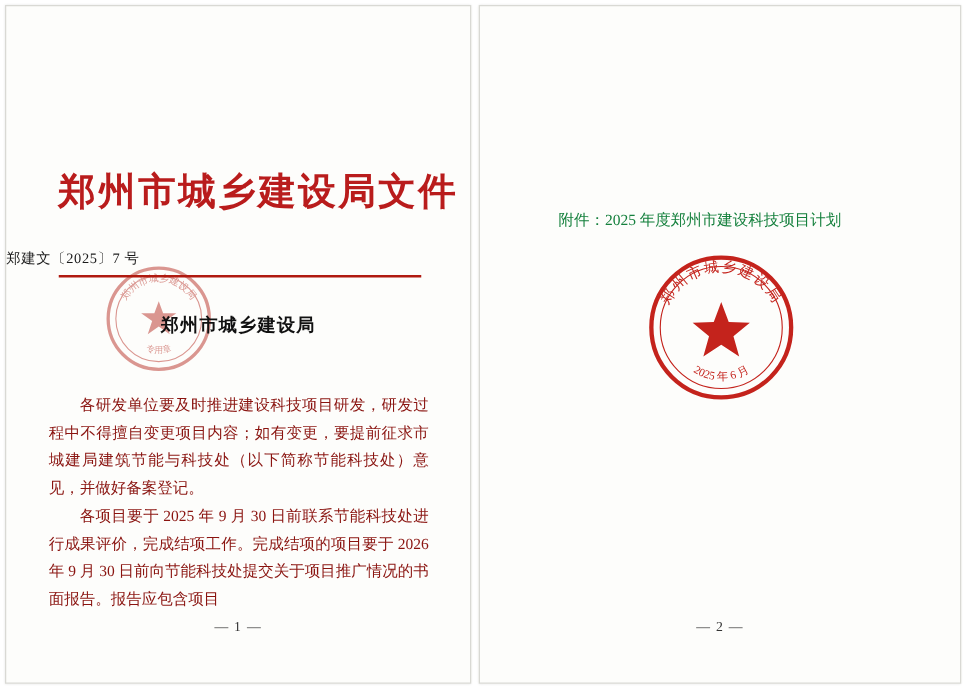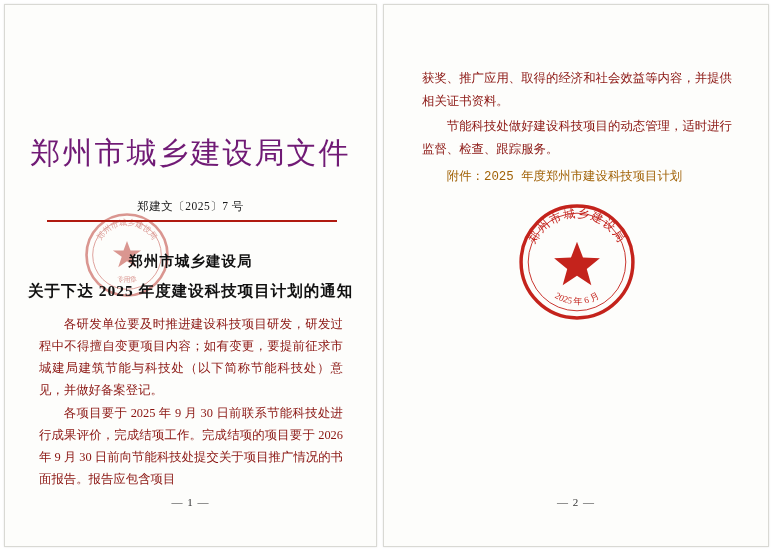--- a/index.html
+++ b/index.html
@@ -24,33 +24,32 @@
     border: 1px solid #d9d9d4;
     box-shadow: 0 0 2px rgba(0,0,0,0.10);
     overflow: hidden;
   }
   .page-left { width: 373px; height: 543px; }
   .page-right { width: 386px; height: 543px; }
 
   
   .doc-title {
     position: absolute;
-    top: 128px; left: 0; width: 100%;
+    top: 128px; left: 16px; width: 100%;
     text-align: center;
-    color: #701a75;
+    color: #b91c1c;
     font-size: 30px;
-    font-weight: normal;
+    font-weight: bold;
     letter-spacing: 2px;
     font-family: "Liberation Serif", serif;
     white-space: nowrap;
   }
   .doc-number {
     position: absolute;
     top: 194px; left: 0; width: 100%;
-    text-align: center;
     font-size: 11.5px;
     color: #1a1a1a;
     letter-spacing: 0.5px;
   }
   .red-rule {
     position: absolute;
     top: 215px; left: 42px; width: 290px;
     height: 1.6px;
     background: #b01a10;
   }
@@ -106,24 +105,23 @@
     color: #8a1410;
     font-size: 12.4px;
     line-height: 23px;
     text-align: justify;
   }
   .body-right p { margin: 0 0 2px 0; }
   .attach-line {
     position: absolute;
     top: 163px; left: 38px;
     width: 320px;
-    color: #a16207;
+    color: #15803d;
     font-size: 12.4px;
     text-indent: 2em;
-    font-family: Liberation Mono, monospace;
   }
   .seal-right {
     position: absolute;
     top: 196px; left: 132px;
     width: 122px; height: 122px;
   }
   .seal-svg { display: block; width: 100%; height: 100%; }
 </style>
 </head>
 <body>
@@ -149,37 +147,32 @@
         </text>
         <path id="arcBotL" d="M 22 62 A 30 30 0 0 0 78 62" fill="none"></path>
         <text font-size="8" fill="#b01a10" font-family="Liberation Serif, serif">
           <textPath href="#arcBotL" startOffset="50%" text-anchor="middle">专用章</textPath>
         </text>
       </svg>
     </div>
 
     <div class="subject-block">
       <div class="subject-line1">郑州市城乡建设局</div>
-      <div class="subject-line2">关于下达 2025 年度建设科技项目计划的通知</div>
     </div>
 
     <div class="body-left">
       <p class="indent2">各研发单位要及时推进建设科技项目研发，研发过程中不得擅自变更项目内容；如有变更，要提前征求市城建局建筑节能与科技处（以下简称节能科技处）意见，并做好备案登记。</p>
       <p class="indent2">各项目要于 2025 年 9 月 30 日前联系节能科技处进行成果评价，完成结项工作。完成结项的项目要于 2026 年 9 月 30 日前向节能科技处提交关于项目推广情况的书面报告。报告应包含项目</p>
     </div>
 
     <div class="page-num">— 1 —</div>
   </div>
 
   <div class="page page-right">
 
-    <div class="body-right">
-      <p>获奖、推广应用、取得的经济和社会效益等内容，并提供相关证书资料。</p>
-      <p class="indent2">节能科技处做好建设科技项目的动态管理，适时进行监督、检查、跟踪服务。</p>
-    </div>
 
     <div class="attach-line">附件：2025 年度郑州市建设科技项目计划</div>
 
     <div class="seal-right">
       <svg class="seal-svg" viewBox="0 0 120 120" aria-hidden="true">
         <circle cx="60" cy="60" r="55" fill="none" stroke="#c4231c" stroke-width="3.4"></circle>
         <circle cx="60" cy="60" r="48" fill="none" stroke="#c4231c" stroke-width="0.9"></circle>
         <polygon points="60,40 65.9,55.6 82.5,56.3 69.6,66.8 74.1,82.8 60,73.6 45.9,82.8 50.4,66.8 37.5,56.3 54.1,55.6" fill="#c4231c"></polygon>
         <path id="arcTopR" d="M 14 62 A 46 46 0 0 1 106 62" fill="none"></path>
         <text font-size="11.5" fill="#c4231c" letter-spacing="1.5" font-family="Liberation Serif, serif">

